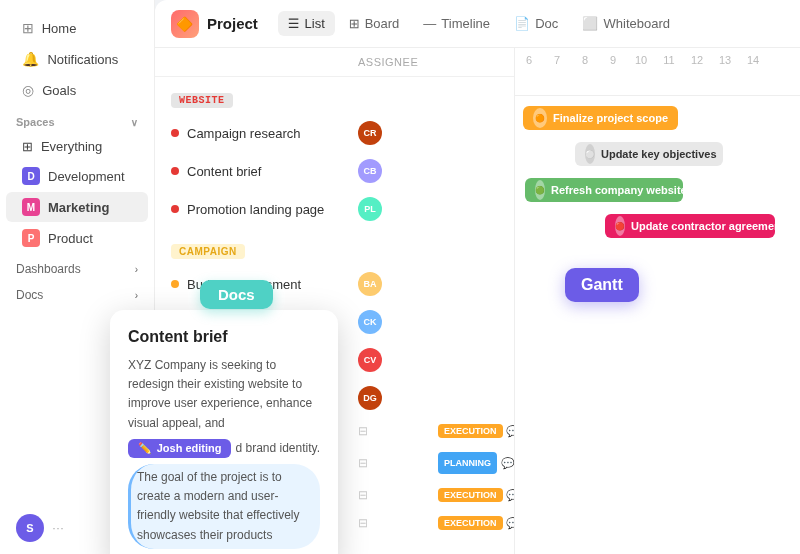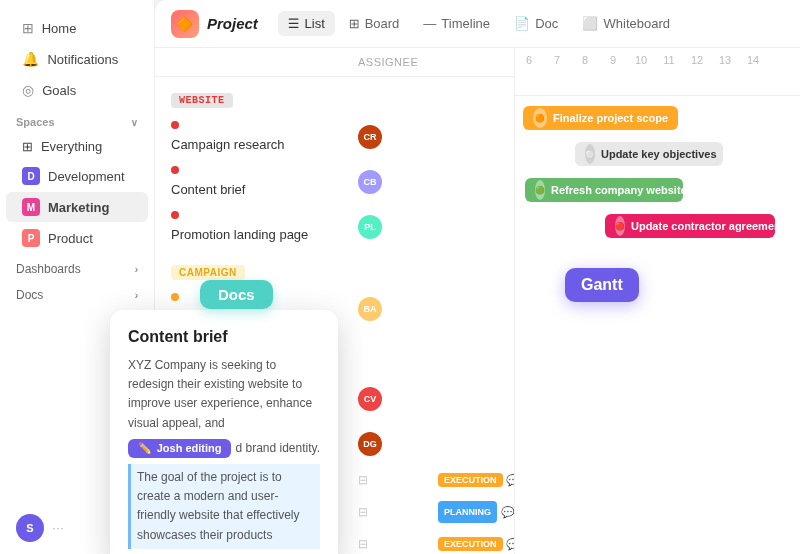--- a/index.html
+++ b/index.html
@@ -116,21 +116,20 @@
       background: linear-gradient(135deg, #ff6b6b, #ffa07a);
       display: flex; align-items: center; justify-content: center;
       font-size: 14px;
       margin-right: 4px;
     }
     .nav-title {
       font-size: 15px;
       font-weight: 600;
       color: #222;
       margin-right: 16px;
-      font-style: italic;
     }
     .nav-tab {
       display: flex;
       align-items: center;
       gap: 5px;
       padding: 5px 10px;
       font-size: 13px;
       color: #666;
       border-radius: 6px;
       cursor: pointer;
@@ -182,23 +181,22 @@
       display: grid;
       grid-template-columns: 1fr 80px 60px;
       align-items: center;
       padding: 7px 16px;
       font-size: 13px;
       color: #333;
       cursor: pointer;
     }
     .task-name {
       display: flex;
-      align-items: flex-start;
+      align-items: center;
       gap: 8px;
-      flex-direction: column;
     }
     .task-dot {
       width: 8px; height: 8px;
       border-radius: 50%;
       flex-shrink: 0;
     }
 
     
     .gantt-panel {
       flex: 1;
@@ -313,20 +311,21 @@
       line-height: 1.6;
     }
     .docs-highlight {
       background: #e8f4ff;
       border-left: 3px solid #74b9ff;
       padding: 4px 6px;
       font-size: 12px;
       color: #555;
       line-height: 1.6;
       margin-top: 4px;
+      border-radius: 26px;
     }
 
     
     .av1 { background: #c2410c; }
     .av2 { background: #a29bfe; }
     .av3 { background: #55efc4; }
     .av4 { background: #fdcb6e; }
     .av5 { background: #74b9ff; }
     .av6 { background: #ef4444; }
 
@@ -479,20 +478,23 @@
           <div>
               <div class="assignee-circle av4">BA</div>
             </div>
           <div></div>
         </div>
         <div class="task-item">
           <div class="task-name">
             <div class="task-dot" style="background:#ffa726;"></div>
             <span>Campaign kickoff</span>
           </div>
+          <div>
+              <div class="assignee-circle av5">CK</div>
+            </div>
           <div></div>
         </div>
         <div class="task-item">
           <div class="task-name">
             <div class="task-dot" style="background:#ffa726;"></div>
             <span>Copy review</span>
           </div>
           <div>
               <div class="assignee-circle av6">CV</div>
             </div>

